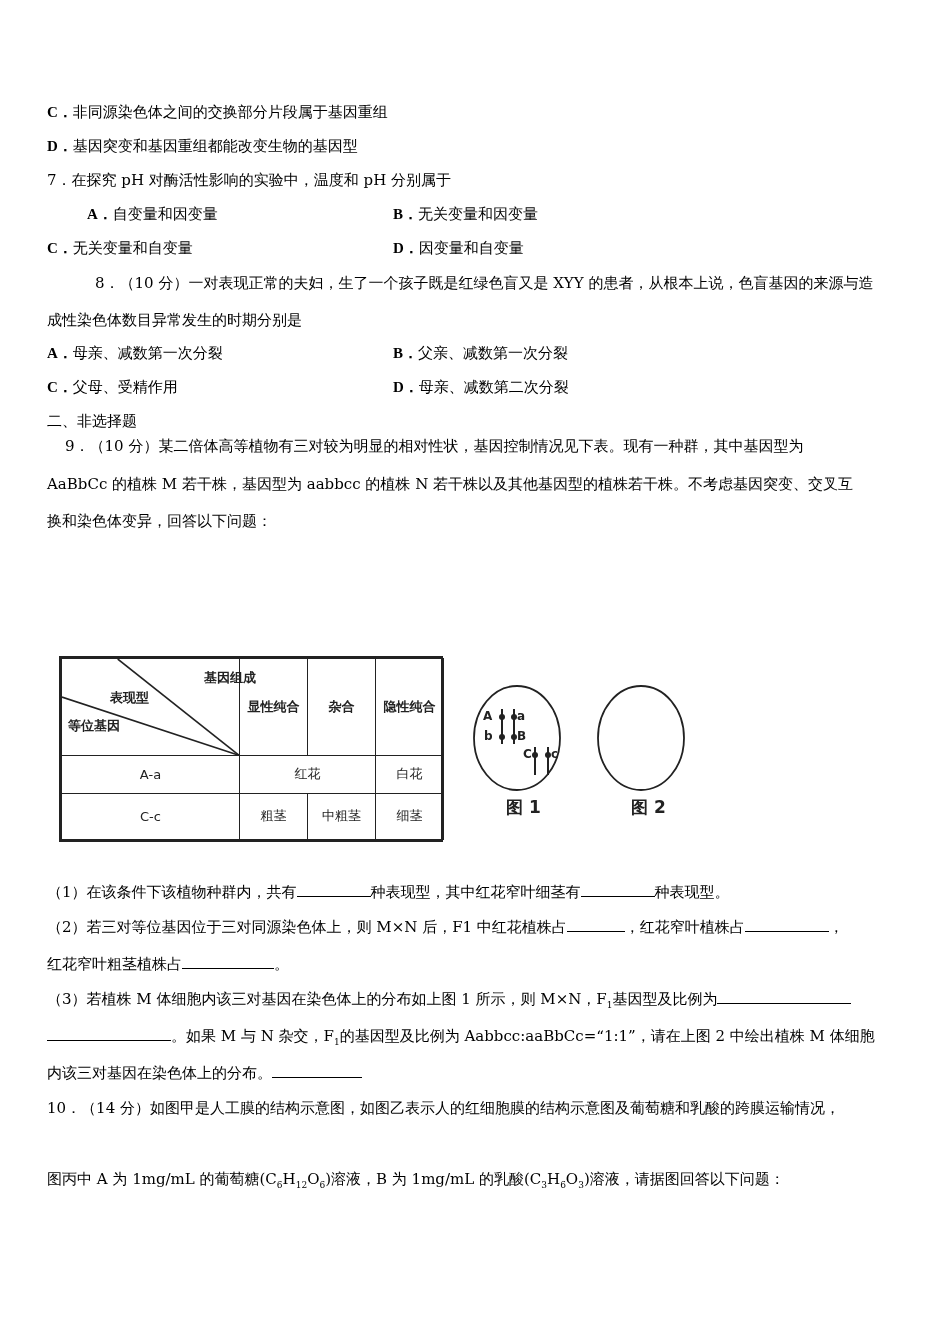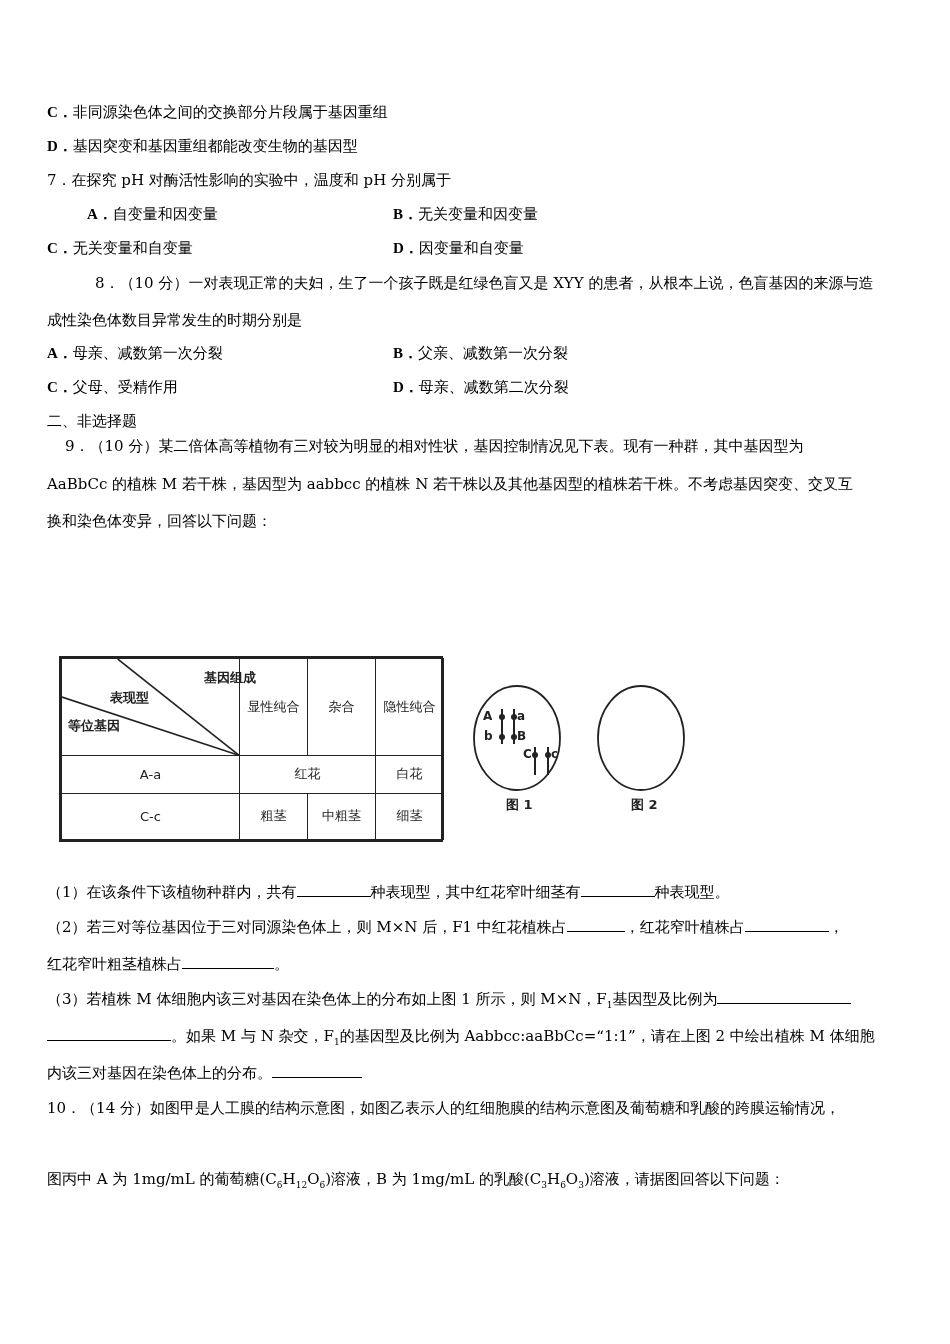--- a/index.html
+++ b/index.html
@@ -17,28 +17,28 @@
     
     .gtable {
       position: absolute; left: 59px; top: 656px; width: 384px; height: 186px;
       border: 2px solid #222; box-sizing: border-box;
     }
     .gtable table { border-collapse: collapse; width: 100%; height: 100%; table-layout: fixed; }
     .gtable td {
       border: 1.5px solid #222; text-align: center; vertical-align: middle;
       font-family: "DejaVu Sans", sans-serif; font-size: 13px; padding: 0; color: #222;
     }
-    .gtable td.hdr { font-weight: normal; }
+    .gtable td.hdr { font-weight: bold; }
     .diag { position: relative; padding: 0; }
     .diag svg { position: absolute; left: 0; top: 0; width: 100%; height: 100%; }
     .diag span { position: absolute; font-weight: bold; font-size: 13px; white-space: nowrap; }
 
     
     .fig { position: absolute; }
-    .fig-label { position: absolute; font-family: "DejaVu Sans", sans-serif; font-weight: bold; font-size: 13px; color: #222; }
+    .fig-label { position: absolute; font-family: "DejaVu Sans", sans-serif; font-weight: bold; font-size: 17px; color: #222; }
   </style>
 </head>
 <body>
 
 <div class="line" style="top:102px;">
   <span class="bold-latin">C．</span><span>非同源染色体之间的交换部分片段属于基因重组</span>
 </div>
 <div class="line" style="top:136px;text-align:center;">
   <span class="bold-latin">D．</span><span>基因突变和基因重组都能改变生物的基因型</span>
 </div>

